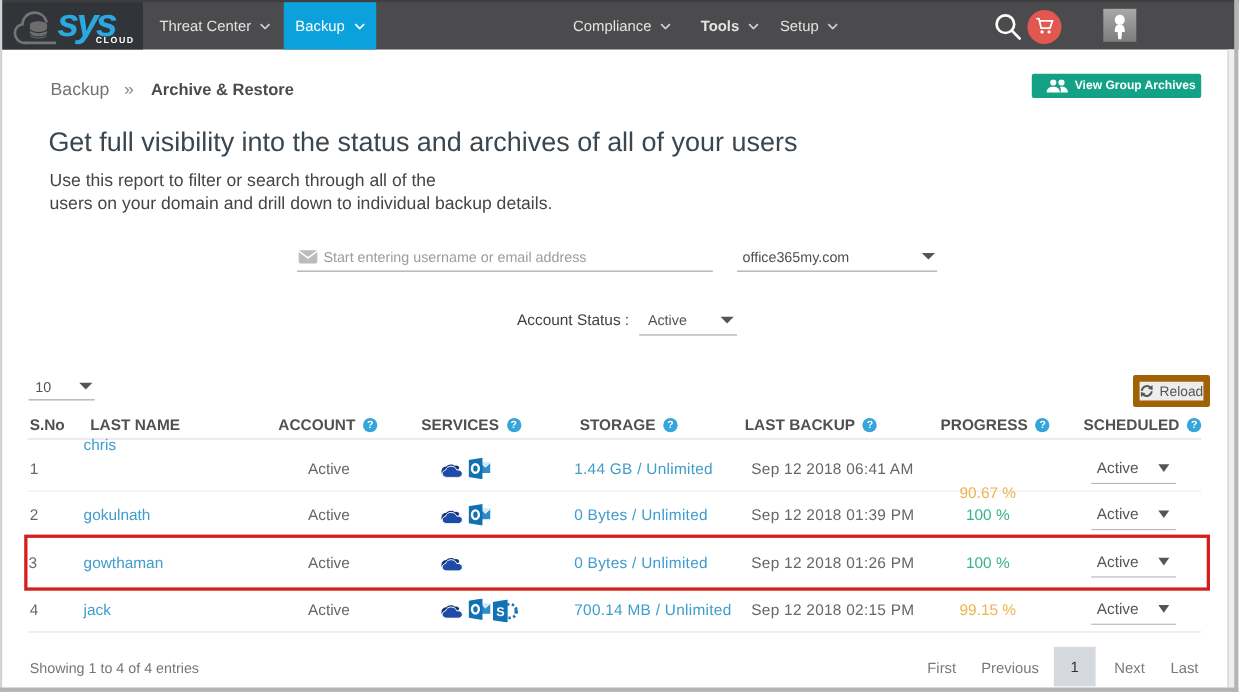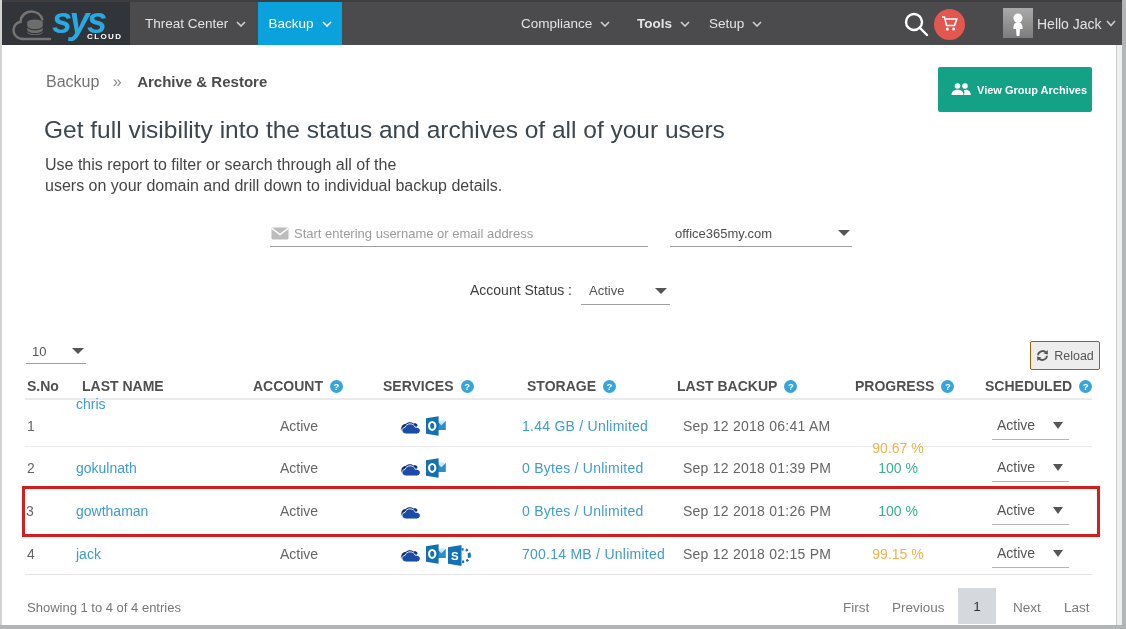--- a/index.html
+++ b/index.html
@@ -17,21 +17,21 @@
 #logo { left:2px; top:0; width:128px; height:43px; background:#313438; }
 .nitem { top:0; height:43px; display:flex; align-items:center; color:#e3e3e3; font-size:13.5px; }
 .chev { margin-left:8px; }
 #tab-backup { left:258px; top:0; width:84px; height:43px; background:#0aa1dc; display:flex; align-items:center; justify-content:center; color:#fff; font-size:13.5px; }
 #hello { left:1037px; top:0; height:43px; display:flex; align-items:center; color:#e2e2e2; font-size:14px; }
 
 
 #bc { left:46px; top:73px; font-size:16px; color:#737373; }
 #bc b { color:#4b4b4b; font-weight:700; font-size:15px; }
 #bc .sep { color:#8a8a8a; padding:0 11px 0 9px; }
-#greenbtn { left:938px; top:67px; width:154px; height:45px; background:#13a286; border-radius:2px; display:flex; align-items:center; justify-content:flex-start; padding-left:13px; color:#fff; font-size:11px; font-weight:700; white-space:nowrap; }
+#greenbtn { left:938px; top:67px; width:154px; height:22px; background:#13a286; border-radius:2px; display:flex; align-items:center; justify-content:flex-start; padding-left:13px; color:#fff; font-size:11px; font-weight:700; white-space:nowrap; }
 #greenbtn svg { margin-right:6px; flex-shrink:0; }
 
 h1 { position:absolute; left:44px; top:116px; font-size:24.5px; font-weight:400; color:#3b464e; white-space:nowrap; }
 #para { left:45px; top:155px; font-size:16px; line-height:20.5px; color:#454545; }
 
 
 #srch { left:270px; top:219px; width:378px; height:28px; border-bottom:1px solid #9f9f9f; }
 #srch .ph { position:absolute; left:24px; top:7px; font-size:13px; color:#9c9c9c; }
 #srch svg { position:absolute; left:1px; top:8px; }
 #domsel { left:670px; top:219px; width:182px; height:28px; border-bottom:1px solid #9f9f9f; font-size:13px; color:#4f4f4f; }
@@ -41,21 +41,21 @@
 
 #acct-label { left:470px; top:282px; font-size:14px; color:#3f3f3f; }
 #acctsel { left:581px; top:280px; width:89px; height:25px; border-bottom:1px solid #9f9f9f; font-size:13px; color:#555; }
 #acctsel span { position:absolute; left:8px; top:3px; }
 #acctsel .caret { position:absolute; right:3px; top:8px; }
 
 
 #lensel { left:26px; top:340px; width:60px; height:24px; border-bottom:1px solid #9f9f9f; font-size:13px; color:#555; }
 #lensel span { position:absolute; left:6px; top:4px; }
 #lensel .caret { position:absolute; right:2px; top:8px; }
-#reload { left:1030px; top:341px; width:70px; height:29px; background:#ededed; border:1px solid #a16207; border-radius:2px; display:flex; align-items:center; justify-content:center; font-size:12.5px; color:#555; }
+#reload { left:1030px; top:341px; width:70px; height:29px; background:#ededed; border:6px solid #a16207; border-radius:2px; display:flex; align-items:center; justify-content:center; font-size:12.5px; color:#555; }
 #reload svg { margin-right:5px; }
 
 
 .th { top:377px; height:17px; display:flex; align-items:center; font-size:14px; font-weight:700; color:#505050; }
 .q { display:inline-block; width:13px; height:13px; border-radius:50%; background:#35a5da; color:#fff; font-size:9.5px; font-weight:700; text-align:center; line-height:13px; margin-left:7px; margin-top:1px; }
 #hdr-line { left:25px; top:398px; width:1067px; height:2px; background:#ebebeb; }
 .sep1 { left:25px; top:446px; width:1067px; height:1px; background:#ececec; }
 .sep4 { left:25px; top:574px; width:1067px; height:1px; background:#e3e3e3; }
 .cell { font-size:14px; color:#666; white-space:nowrap; }
 .blue { color:#3f9ccc; }
@@ -118,24 +118,20 @@
       <circle cx="6.3" cy="13" r="1.5" fill="#fff"></circle>
       <circle cx="12.7" cy="13" r="1.5" fill="#fff"></circle>
     </svg>
   </div>
   <div class="abs" style="left:1003px;top:5.5px;width:30px;height:30px;background:linear-gradient(#a9a9a9,#7c7c7c);">
     <svg style="position:absolute;left:7px;top:4px" width="16" height="24" viewBox="0 0 16 24">
       <circle cx="8" cy="6" r="4.6" fill="#fff"></circle>
       <path d="M8 10 C4 10 3.4 14 3.4 17 L6 17 L6.6 24 L9.4 24 L10 17 L12.6 17 C12.6 14 12 10 8 10" fill="#fff"></path>
     </svg>
   </div>
-  <div class="abs" id="hello">Hello Jack
-    <svg style="margin-left:4px" width="10" height="7" viewBox="0 0 10 7">
-        <path d="M1 1 L5 5.5 L9 1" stroke="#c9c9c9" stroke-width="1.7" fill="none"></path>
-      </svg></div>
 </div>
 
 <div class="abs" id="bc">Backup <span class="sep">»</span> <b>Archive &amp; Restore</b></div>
 <div class="abs" id="greenbtn">
   <svg width="20" height="13" viewBox="0 0 20 13">
     <circle cx="6.5" cy="3" r="2.8" fill="#fff"></circle>
     <circle cx="14" cy="3" r="2.8" fill="#fff"></circle>
     <path d="M0.5 12 C0.5 8.5 3 6.8 6.5 6.8 C10 6.8 12.5 8.5 12.5 12 Z" fill="#fff"></path>
     <path d="M13 12 C13.5 8 16 6.8 14 6.8 C17.5 6.8 19.8 8.5 19.8 12 Z M12.8 6.9 C16.3 6.8 19.5 8.3 19.5 12 L14 12" fill="#fff"></path>
   </svg>

